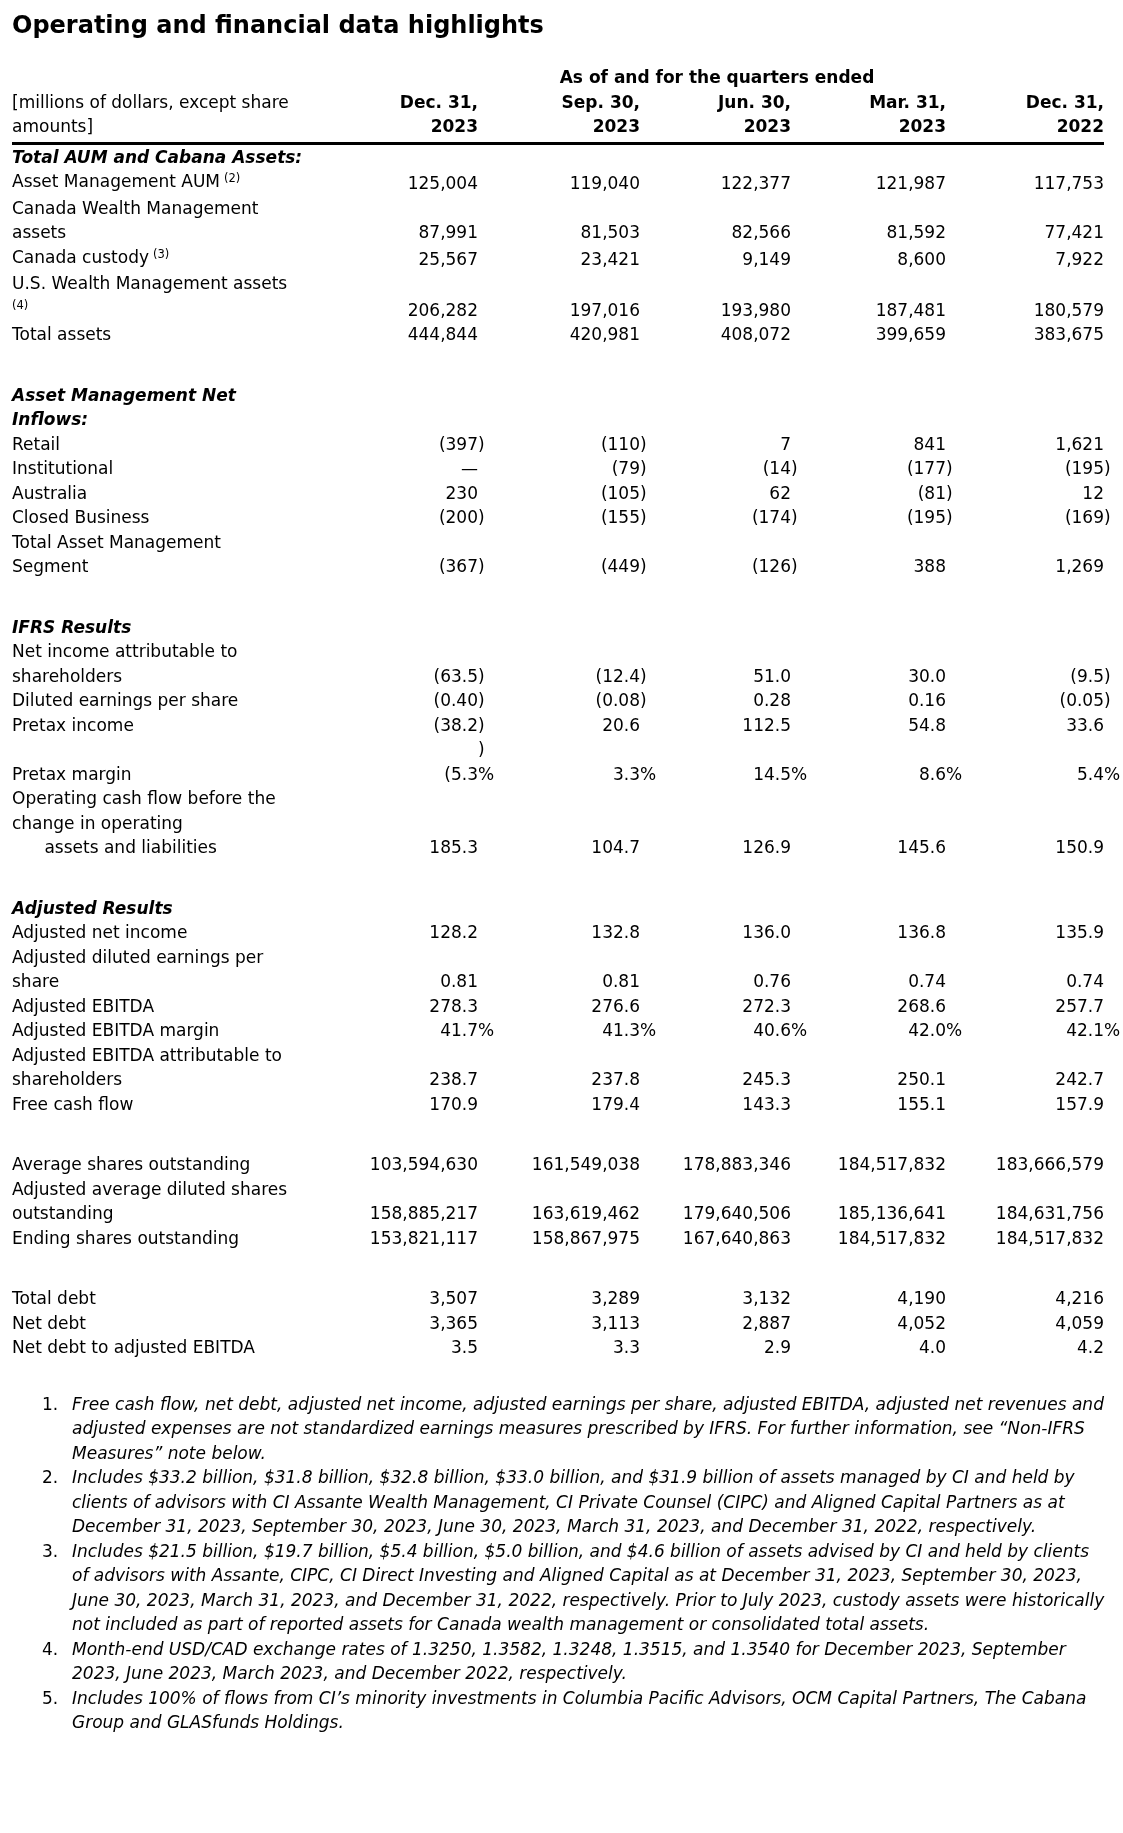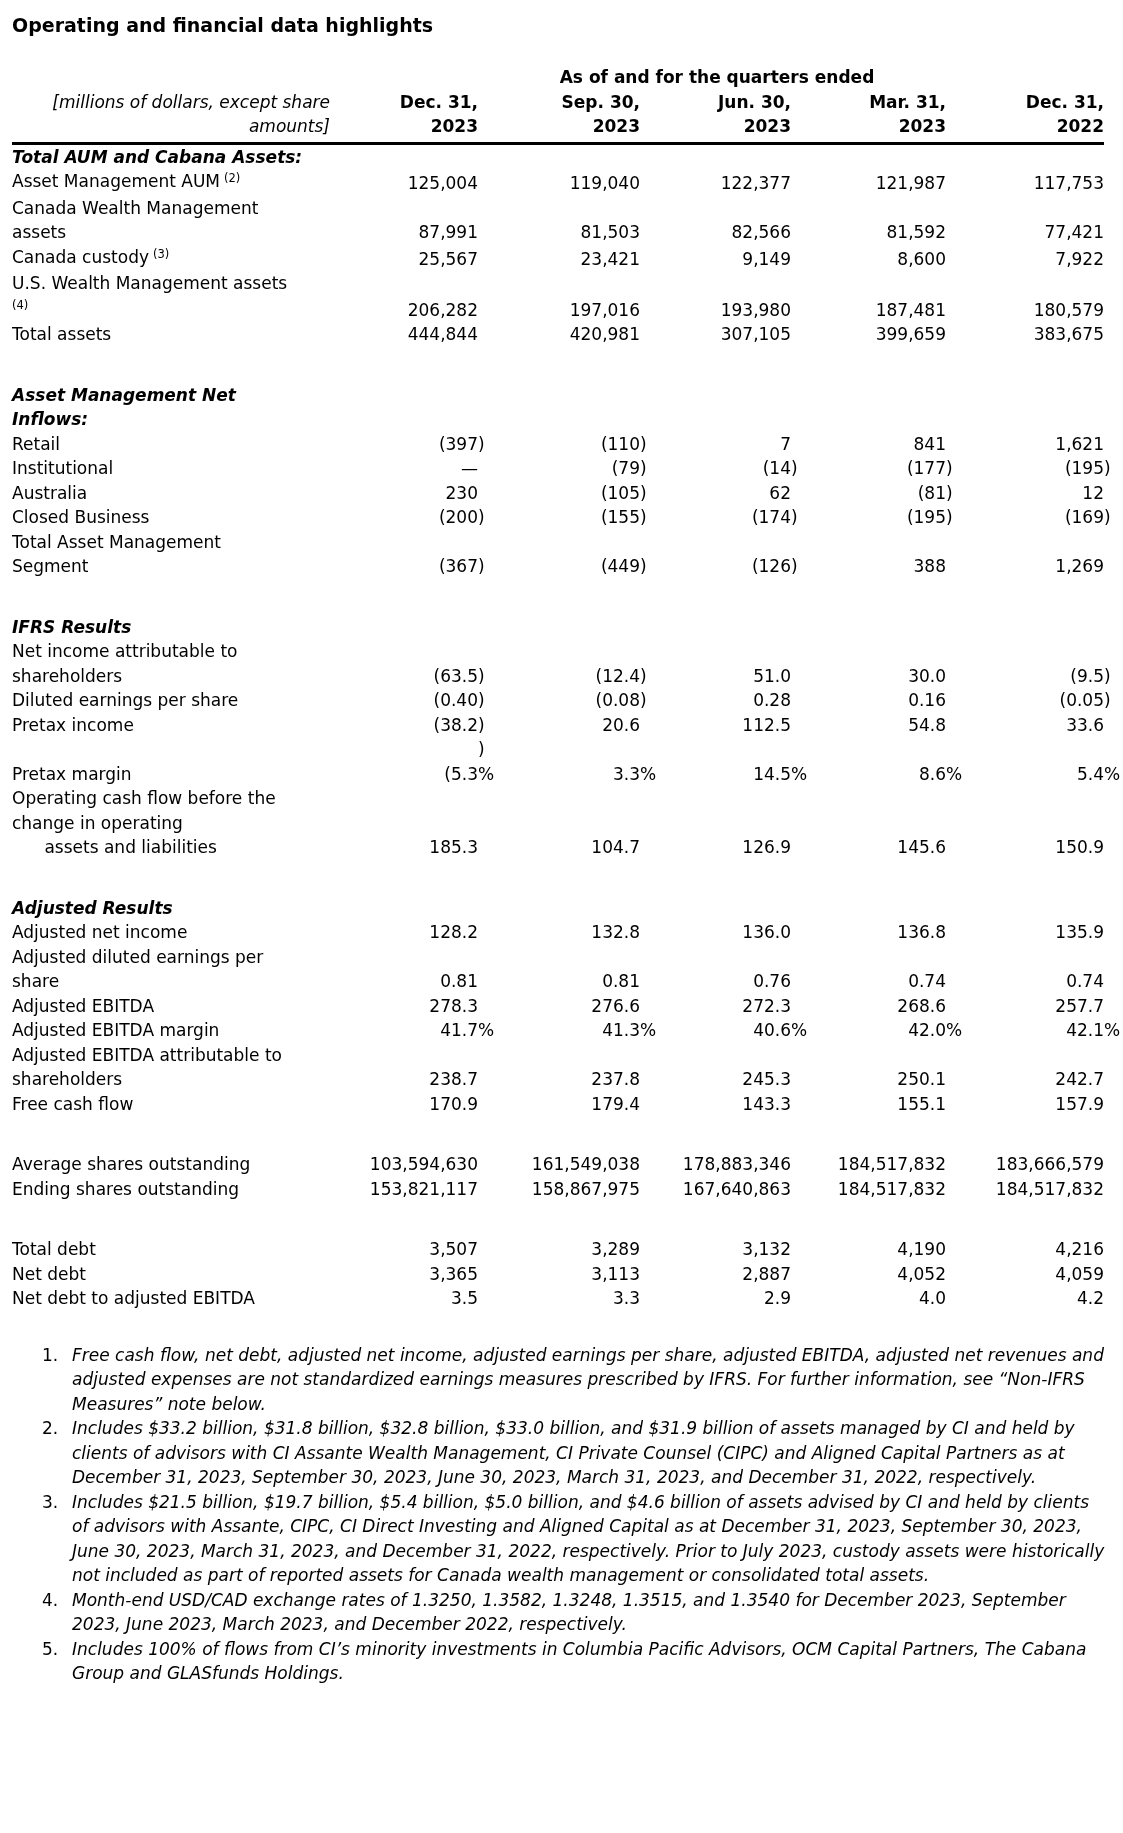--- a/index.html
+++ b/index.html
@@ -7,21 +7,21 @@
     width: 1123px;
     min-height: 1833px;
     color: #000;
     font-family: "DejaVu Sans", "Liberation Sans", sans-serif;
     font-size: 17px;
     line-height: 24.5px;
   }
   .page { padding: 12px 14px 20px 12px; }
 
   .title {
-    font-size: 19px;
+    font-size: 24px;
     line-height: 26px;
     font-weight: bold;
     margin: 0 0 27px 0;
   }
 
   table.fin {
     border-collapse: collapse;
     table-layout: fixed;
     width: 1092px;
   }
@@ -33,22 +33,21 @@
   }
   thead th { font-weight: bold; }
   .group-hdr-cell { text-align: center; white-space: pre-line; }
   .col-hdr {
     text-align: right;
     white-space: pre-line;
     vertical-align: bottom;
   }
   .rule-row th, .rule-row td { border-bottom: 3px solid #000; padding-bottom: 3px; }
   .corner {
-    text-align: right;
-    font-style: italic;
+    text-align: left;
     font-weight: normal;
     white-space: pre-line;
   }
 
   td.label { text-align: left; white-space: pre-wrap; }
   td.num { text-align: right; }
 
   tr.section td {
     font-weight: bold;
     font-style: italic;
@@ -145,21 +144,21 @@
           <td class="num">206,282</td>
           <td class="num">197,016</td>
           <td class="num">193,980</td>
           <td class="num">187,481</td>
           <td class="num">180,579</td>
         </tr>
         <tr>
           <td class="label">Total assets</td>
           <td class="num">444,844</td>
           <td class="num">420,981</td>
-          <td class="num">307,105</td>
+          <td class="num">408,072</td>
           <td class="num">399,659</td>
           <td class="num">383,675</td>
         </tr>
         <tr class="spacer">
           <td colspan="6"></td>
         </tr>
         <tr class="section">
           <td colspan="6">Asset Management Net
 Inflows:</td>
         </tr>
@@ -314,20 +313,29 @@
         </tr>
         <tr>
           <td class="label">Average shares outstanding</td>
           <td class="num">103,594,630</td>
           <td class="num">161,549,038</td>
           <td class="num">178,883,346</td>
           <td class="num">184,517,832</td>
           <td class="num">183,666,579</td>
         </tr>
         <tr>
+          <td class="label">Adjusted average diluted shares
+outstanding</td>
+          <td class="num">158,885,217</td>
+          <td class="num">163,619,462</td>
+          <td class="num">179,640,506</td>
+          <td class="num">185,136,641</td>
+          <td class="num">184,631,756</td>
+        </tr>
+        <tr>
           <td class="label">Ending shares outstanding</td>
           <td class="num">153,821,117</td>
           <td class="num">158,867,975</td>
           <td class="num">167,640,863</td>
           <td class="num">184,517,832</td>
           <td class="num">184,517,832</td>
         </tr>
         <tr class="spacer">
           <td colspan="6"></td>
         </tr>

